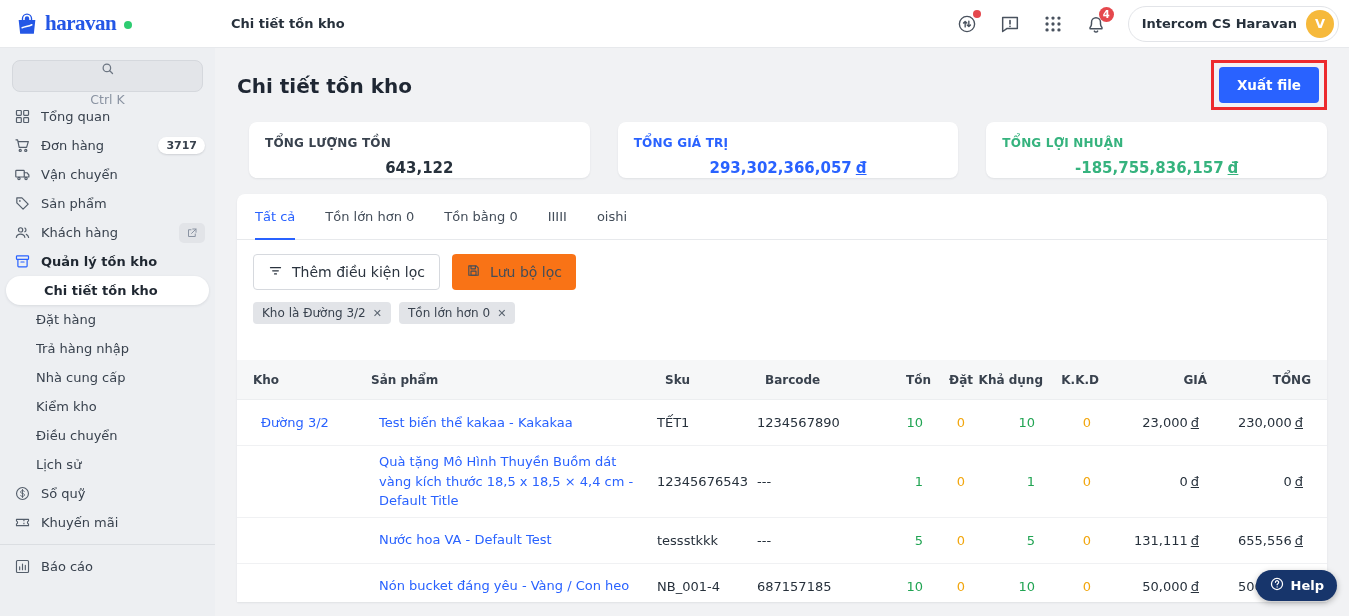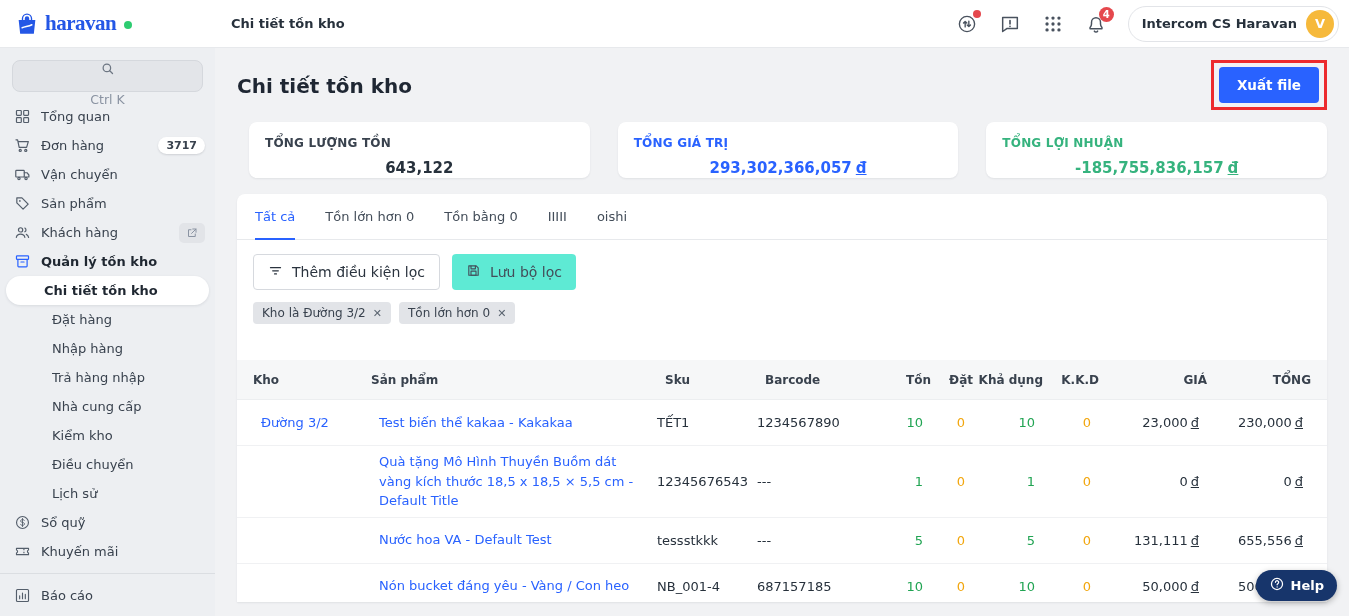--- a/index.html
+++ b/index.html
@@ -37,21 +37,21 @@
     font-size:13px; cursor:text;flex-direction:column; }
   .search-box .s-ic { width:15px; height:15px; color:#6d7683; flex:none; }
   .search-box .s-ic svg { width:100%; height:100%; display:block; }
   .search-ph { flex:1; white-space:nowrap; overflow:hidden; }
   .kbd { font-size:12.5px; color:#8a93a2; }
   .side-item { height:29px; display:flex; align-items:center; gap:10px; padding:0 10px 0 14px;
     font-size:13px; color:#39424e; font-weight:500; cursor:pointer; white-space:nowrap; }
   .side-item .ic { width:17px; height:17px; color:#545e6b; flex:none; }
   .side-item .ic svg { width:100%; height:100%; display:block; }
   .side-item .lbl { flex:1; overflow:hidden; text-overflow:ellipsis; }
-  .side-item.sub { padding-left:52px; }
+  .side-item.sub { padding-left:36px; }
   .side-item.section { font-weight:700; color:#1f2731; }
   .side-item.section .ic { color:#2962ff; }
   .side-item.active { background:#fff; border-radius:16px; margin:0 6px; padding-left:38px;
     font-weight:700; color:#1f2731; box-shadow:0 1px 3px rgba(31,41,55,.10); }
   .count-badge { background:#fff; border-radius:10px; font-size:11px; font-weight:700; padding:2px 8px;
     color:#39424e; box-shadow:0 1px 2px rgba(31,41,55,.15); }
   .trail-box { width:26px; height:20px; background:#e2e4e8; border-radius:5px; color:#8a93a2;
     display:flex; align-items:center; justify-content:center; }
   .trail-box svg { width:12px; height:12px; }
   .side-divider { height:1px; background:#dbdee2; margin:7px 0; }
@@ -76,21 +76,21 @@
   .tabs { display:flex; gap:30px; padding:0 18px; border-bottom:1px solid #e7e9ec; height:46px; }
   .tab { display:flex; align-items:center; font-size:13px; color:#434d59; cursor:pointer;
     border-bottom:2px solid transparent; margin-bottom:-1px; }
   .tab.active { color:#2962ff; border-bottom-color:#2962ff; }
 
   .filter-row { display:flex; gap:12px; padding:14px 16px 12px; }
   .fbtn { display:flex; align-items:center; gap:9px; height:36px; padding:0 14px; border-radius:4px;
     font-size:14px; font-weight:500; cursor:pointer; font-family:inherit;text-align:right; }
   .fbtn svg { width:15px; height:15px; }
   .btn-outline { background:#fff; border:1px solid #d6d9de; color:#2a333e; }
-  .btn-soft { background:#5eead4; border:none; color:#434d59; }
+  .btn-soft { background:#f97316; border:none; color:#434d59; }
 
   .chips { display:flex; gap:8px; padding:0 16px; }
   .chip { background:#e2e4e8; border-radius:4px; font-size:12px; color:#39424e; padding:4px 9px;
     display:flex; gap:7px; align-items:center; }
   .chip .x { color:#5a6470; cursor:pointer; font-size:11px; line-height:1; }
 
   .tbl { margin-top:36px; --cols:118px minmax(0,1fr) 100px 118px 48px 42px 70px 56px 108px 104px; }
   .thead { display:grid; grid-template-columns:var(--cols); background:#f6f7f8; height:40px;
     align-items:center; padding:0 16px; font-size:12px; font-weight:700; color:#39424e;
     border-bottom:1px solid #eceef0; }
@@ -247,23 +247,20 @@
           </span>
           <span class="lbl">Quản lý tồn kho</span>
         </div>
         <div class="side-item sub active">
           <span class="lbl">Chi tiết tồn kho</span>
         </div>
         <div class="side-item sub">
           <span class="lbl">Đặt hàng</span>
         </div>
         <div class="side-item sub">
-          <span class="lbl">Nhập hàng</span>
-        </div>
-        <div class="side-item sub">
           <span class="lbl">Trả hàng nhập</span>
         </div>
         <div class="side-item sub">
           <span class="lbl">Nhà cung cấp</span>
         </div>
         <div class="side-item sub">
           <span class="lbl">Kiểm kho</span>
         </div>
         <div class="side-item sub">
           <span class="lbl">Điều chuyển</span>
@@ -389,21 +386,21 @@
               <div>1234567890</div>
               <div class="num c-green">10</div>
               <div class="num c-amber">0</div>
               <div class="num c-green">10</div>
               <div class="num c-amber">0</div>
               <div class="num money"><span>23,000</span><span class="cur">đ</span></div>
               <div class="num money"><span>230,000</span><span class="cur">đ</span></div>
             </div>
             <div class="trow">
               <div></div>
-              <div class="link">Quà tặng Mô Hình Thuyền Buồm dát vàng kích thước 18,5 x 18,5 × 5,5 cm - Default Title</div>
+              <div class="link">Quà tặng Mô Hình Thuyền Buồm dát vàng kích thước 18,5 x 18,5 × 4,4 cm - Default Title</div>
               <div>12345676543</div>
               <div>---</div>
               <div class="num c-green">1</div>
               <div class="num c-amber">0</div>
               <div class="num c-green">1</div>
               <div class="num c-amber">0</div>
               <div class="num money"><span>0</span><span class="cur">đ</span></div>
               <div class="num money"><span>0</span><span class="cur">đ</span></div>
             </div>
             <div class="trow">

